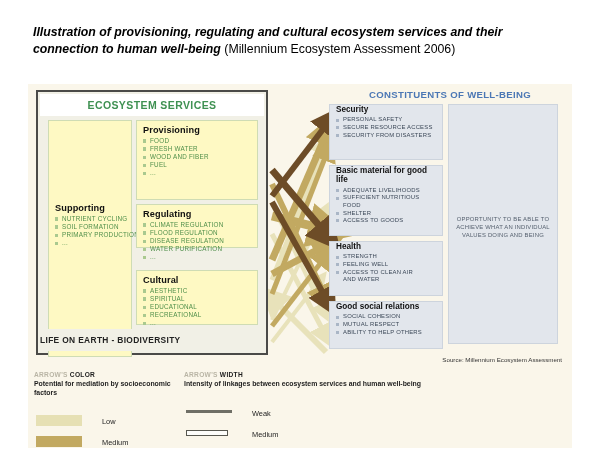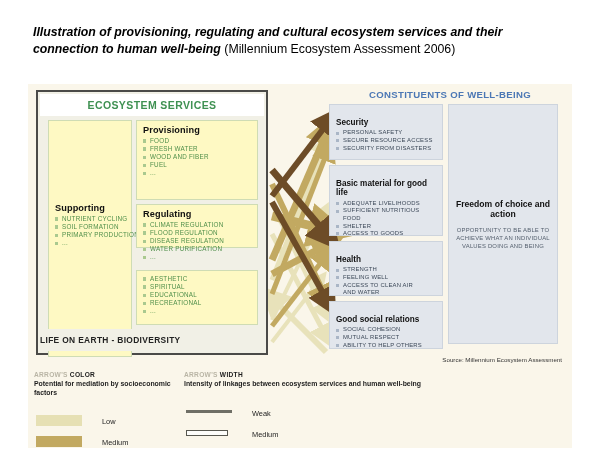--- a/index.html
+++ b/index.html
@@ -82,21 +82,21 @@
     display:flex;align-items:center;justify-content:center;
   }
   .wb-header span{
     color:#4c78b5;font-weight:bold;font-size:9.6px;letter-spacing:.3px;
   }
   .wb-col{
     position:absolute;left:301px;top:20px;width:114px;
   }
   .wb-card{
     background:#e2e6ec;border:1px solid #cdd4dd;box-sizing:border-box;
-    padding:13px 5px 4px 6px;margin-bottom:5px;
+    padding:0 5px 4px 6px;margin-bottom:5px;
   }
   .wb-title{font-weight:bold;font-size:8.2px;color:#111;line-height:9.4px;margin-bottom:2px;}
   .wb-list{list-style:none;margin:0;padding:0;}
   .wb-list li{
     font-size:5.9px;color:#3c4858;letter-spacing:.2px;line-height:7.6px;
     position:relative;padding-left:7px;
   }
   .wb-list li::before{
     content:"";position:absolute;left:0;top:2.2px;
     width:3px;height:3px;background:#aab6c6;
@@ -218,20 +218,21 @@
           <ul class="svc-list">
             <li>CLIMATE REGULATION</li>
             <li>FLOOD REGULATION</li>
             <li>DISEASE REGULATION</li>
             <li>WATER PURIFICATION</li>
             <li>...</li>
           </ul>
         </div>
 
         <div class="svc-card svc-cult">
+          <div class="svc-title">Cultural</div>
           <ul class="svc-list">
             <li>AESTHETIC</li>
             <li>SPIRITUAL</li>
             <li>EDUCATIONAL</li>
             <li>RECREATIONAL</li>
             <li>...</li>
           </ul>
         </div>
 
       </div>
@@ -281,21 +282,20 @@
         <ul class="wb-list">
           <li>SOCIAL COHESION</li>
           <li>MUTUAL RESPECT</li>
           <li>ABILITY TO HELP OTHERS</li>
         </ul>
       </div>
 
     </div>
 
     <div class="freedom">
-      <div class="freedom-title">Freedom of choice and action</div>
       <div class="freedom-body">OPPORTUNITY TO BE ABLE TO ACHIEVE WHAT AN INDIVIDUAL VALUES DOING AND BEING</div>
     </div>
 
     <div class="source">Source: Millennium Ecosystem Assessment</div>
 
     <div class="legend">
 
       <div class="lg-col-a">
         <div class="lg-kicker">
           <span class="muted">ARROW'S</span>

